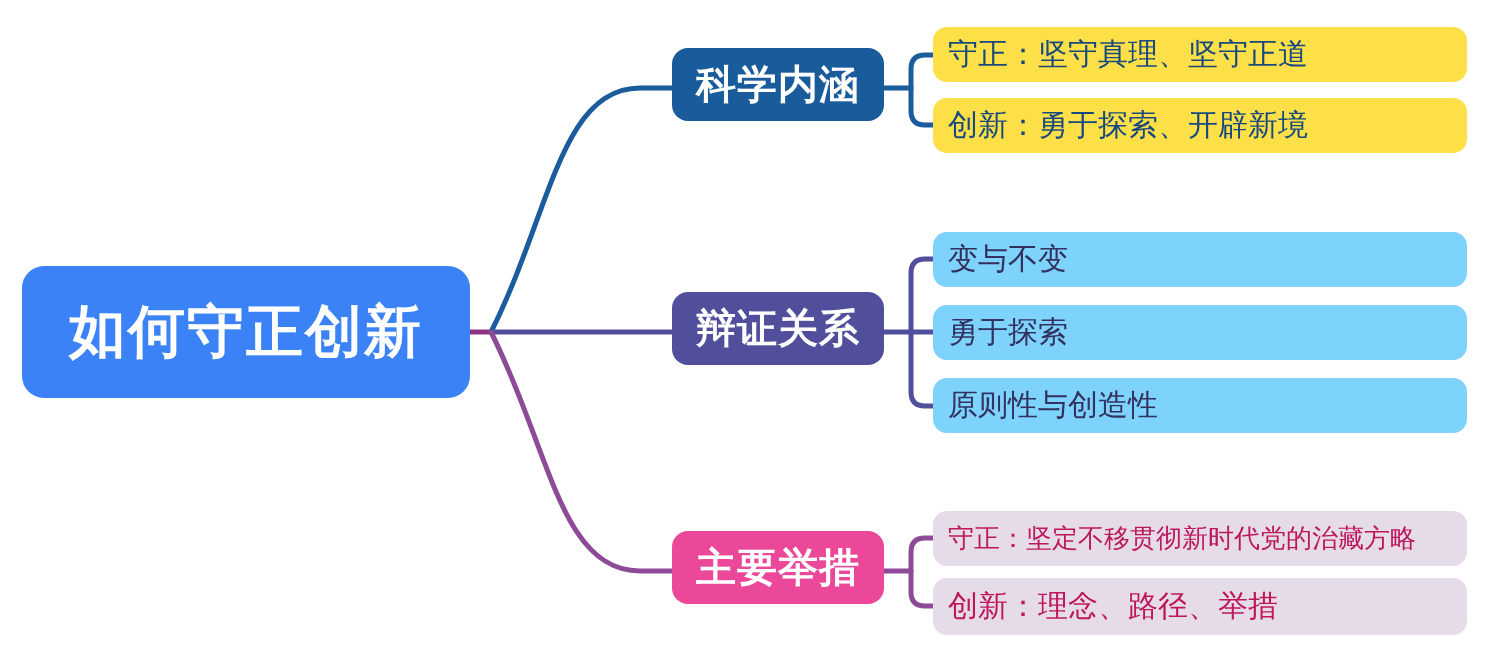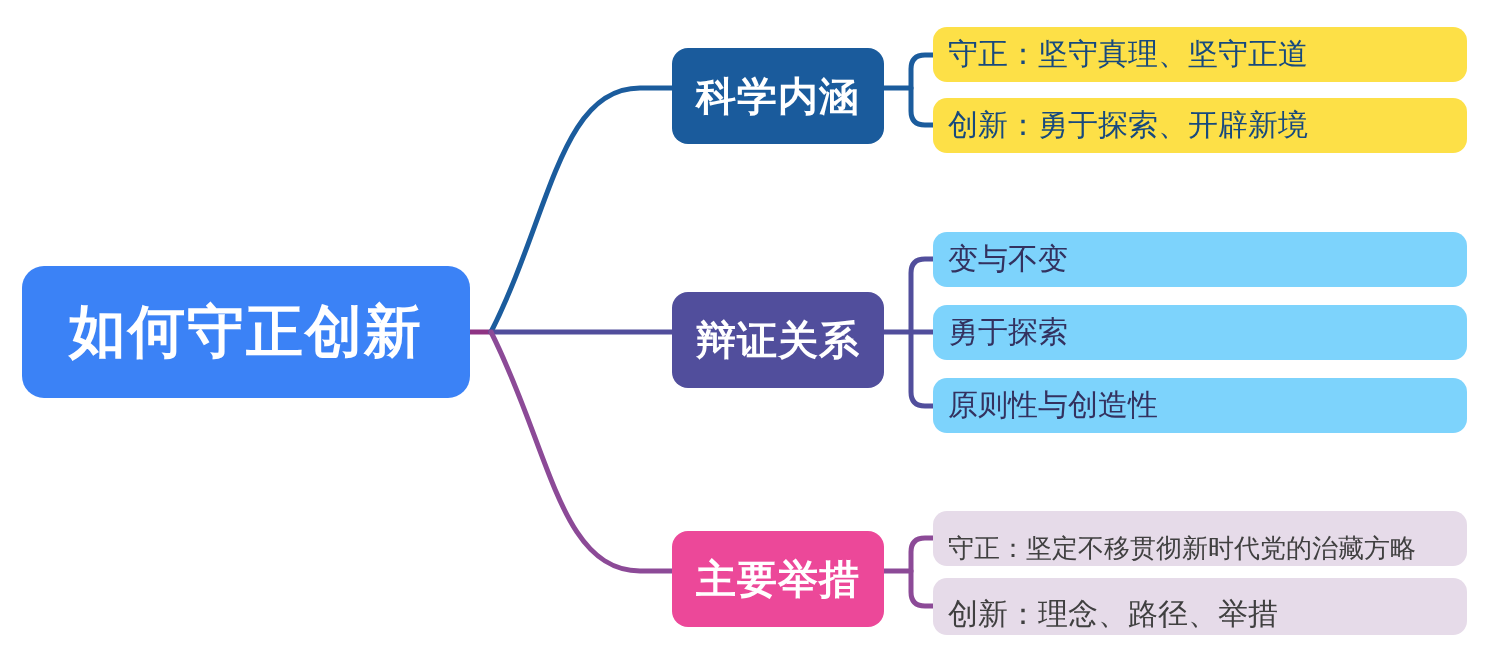--- a/index.html
+++ b/index.html
@@ -16,34 +16,34 @@
     display:flex;align-items:center;justify-content:center;
     box-sizing:border-box;
     white-space:nowrap;
   }
   .root{
     left:22px;top:266px;width:448px;height:132px;
     background:#3b82f6;border-radius:22px;
     color:#ffffff;font-size:57px;font-weight:bold;letter-spacing:2px;
   }
   .branch{
-    left:672px;width:212px;height:96px;border-radius:16px;
+    left:672px;width:212px;height:73px;border-radius:16px;
     color:#ffffff;font-size:40px;font-weight:bold;letter-spacing:1px;
   }
   .branch.b0{top:48px;background:#1a5b9c;}
   .branch.b1{top:292px;background:#514e9c;}
   .branch.b2{top:531px;background:#ec4899;}
   .leaf{
     left:933px;width:534px;height:55px;border-radius:14px;
     justify-content:flex-start;padding:0 12px 0 15px;
     font-size:30px;
   }
   .leaf.g0{background:#fde047;color:#17497e;}
   .leaf.g1{background:#7dd3fc;color:#33315f;}
-  .leaf.g2{background:#e6dbe9;color:#404040;align-items:flex-end;}
+  .leaf.g2{background:#e6dbe9;color:#be185d;}
   .leaf.l00{top:27px;}
   .leaf.l01{top:98px;}
   .leaf.l10{top:232px;}
   .leaf.l11{top:305px;}
   .leaf.l12{top:378px;}
   .leaf.l20{top:511px;}
   .leaf.l21{top:578px;height:57px;}
   .leaf.small{font-size:26px;}
 </style>
 </head>

